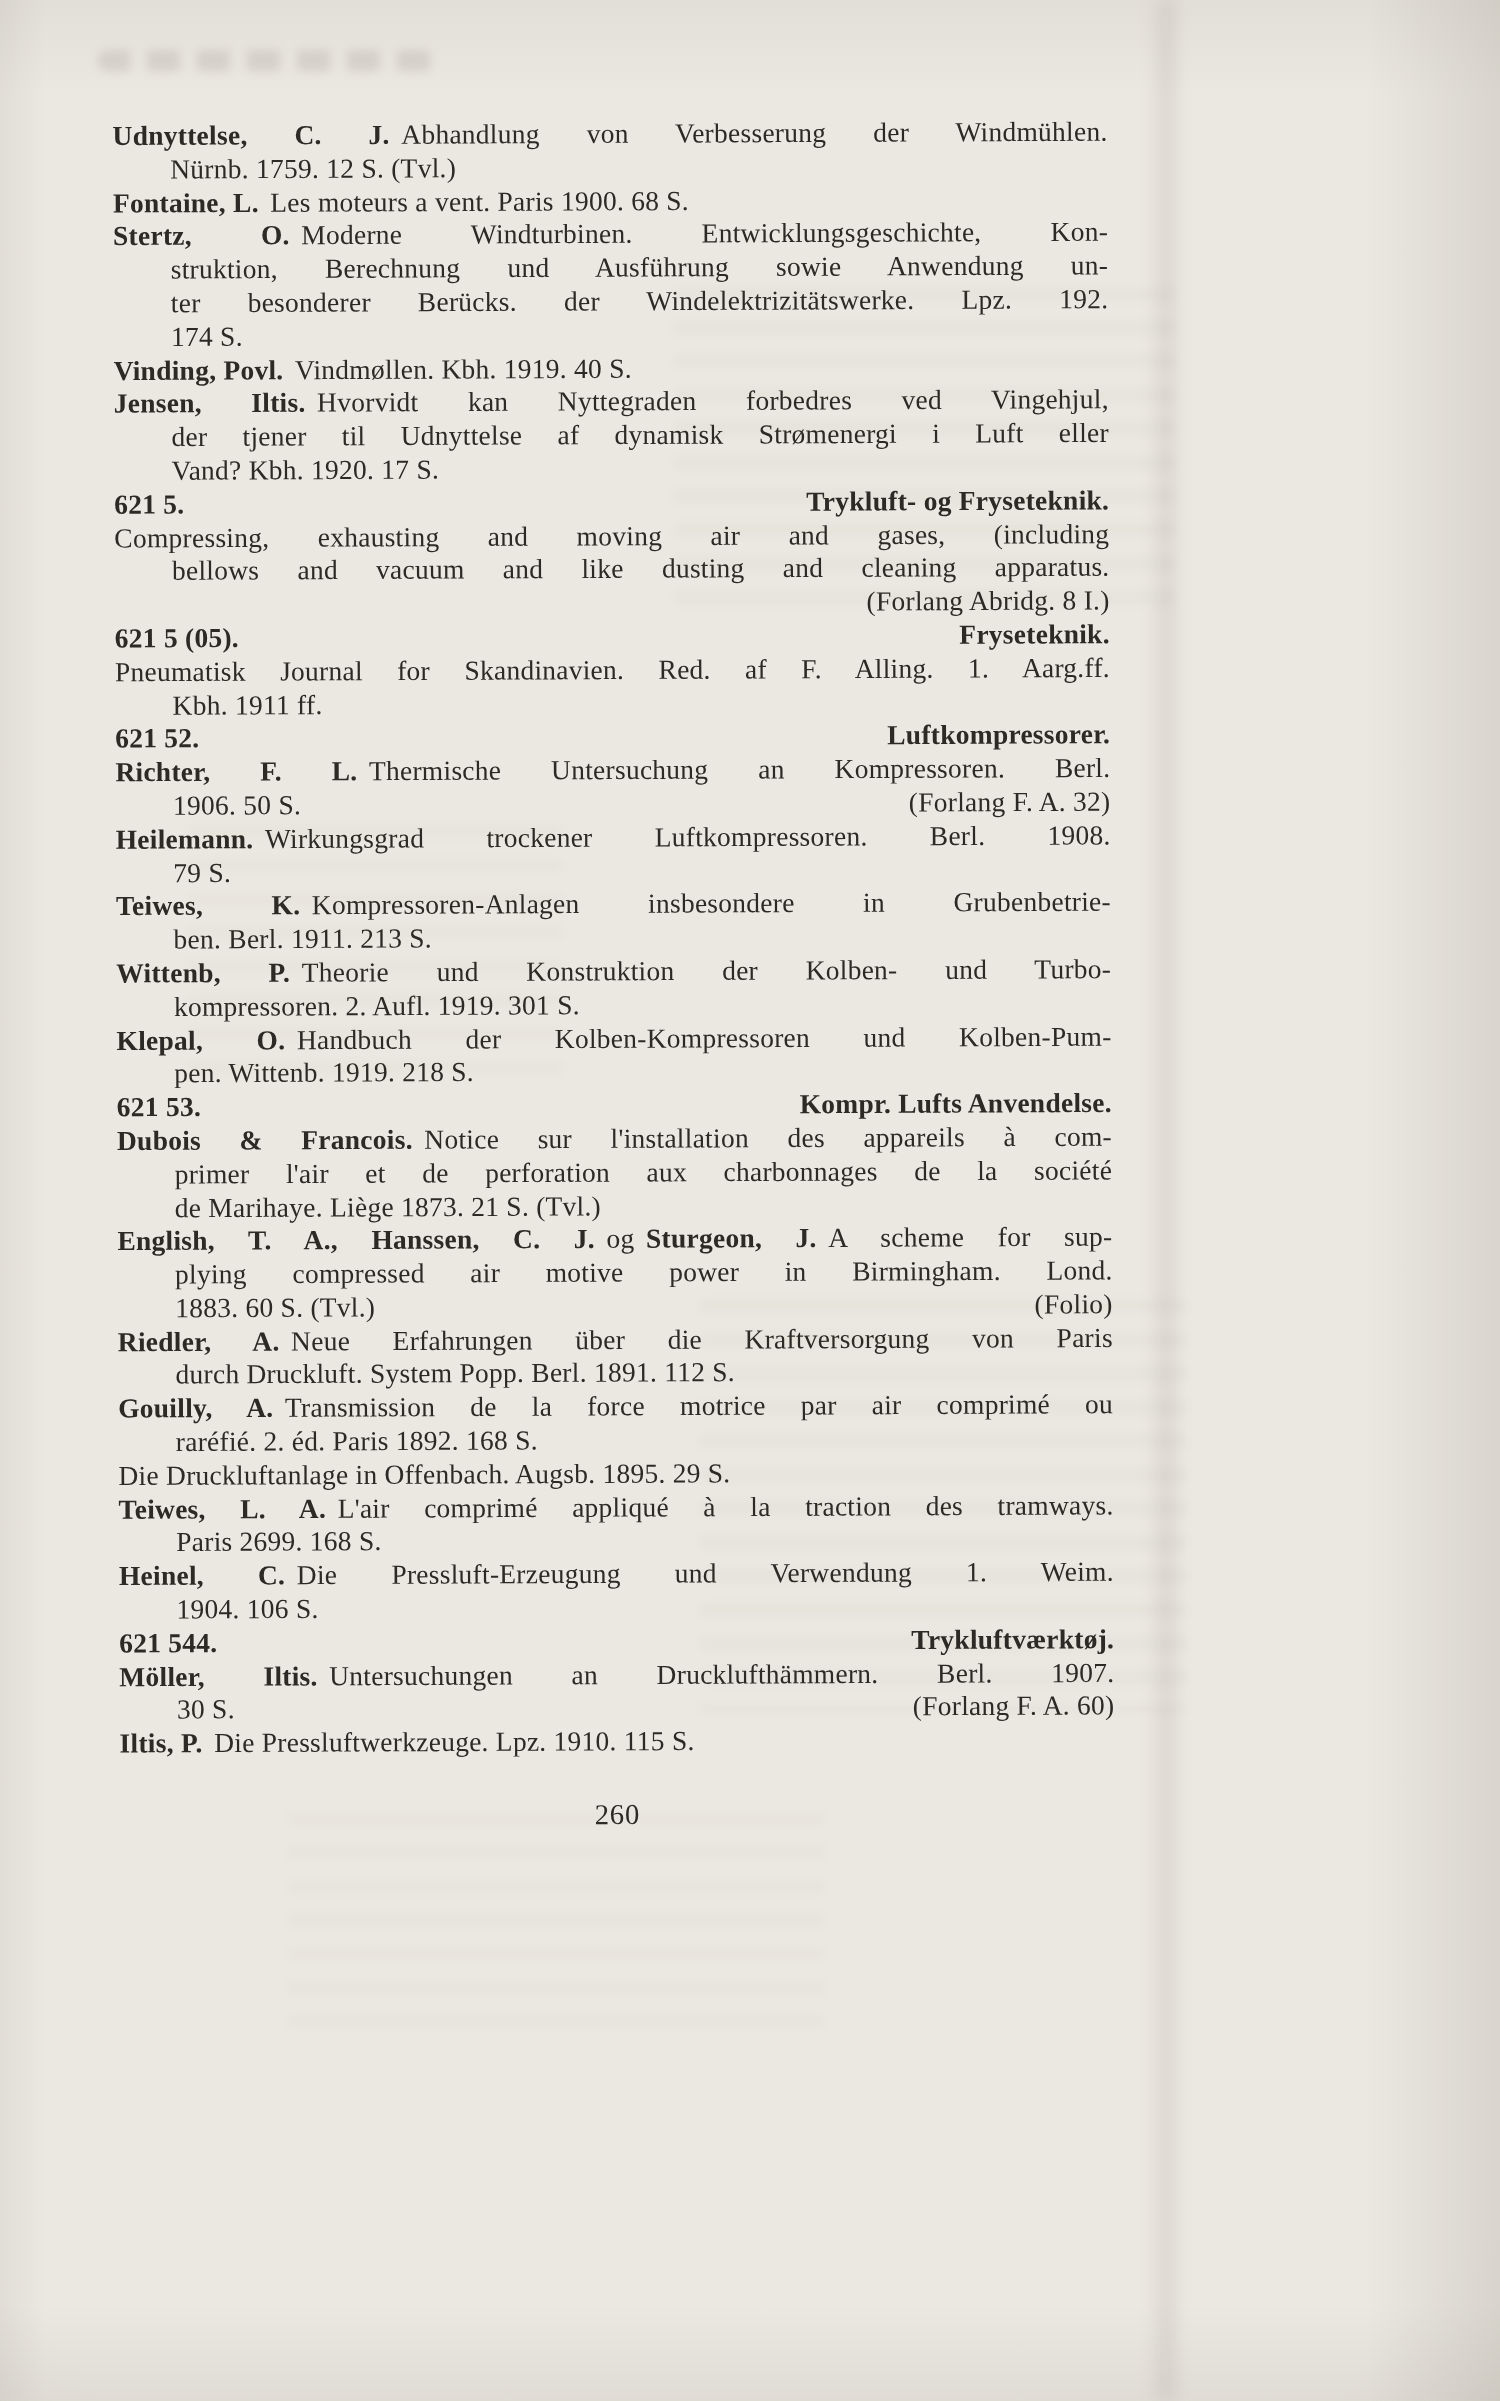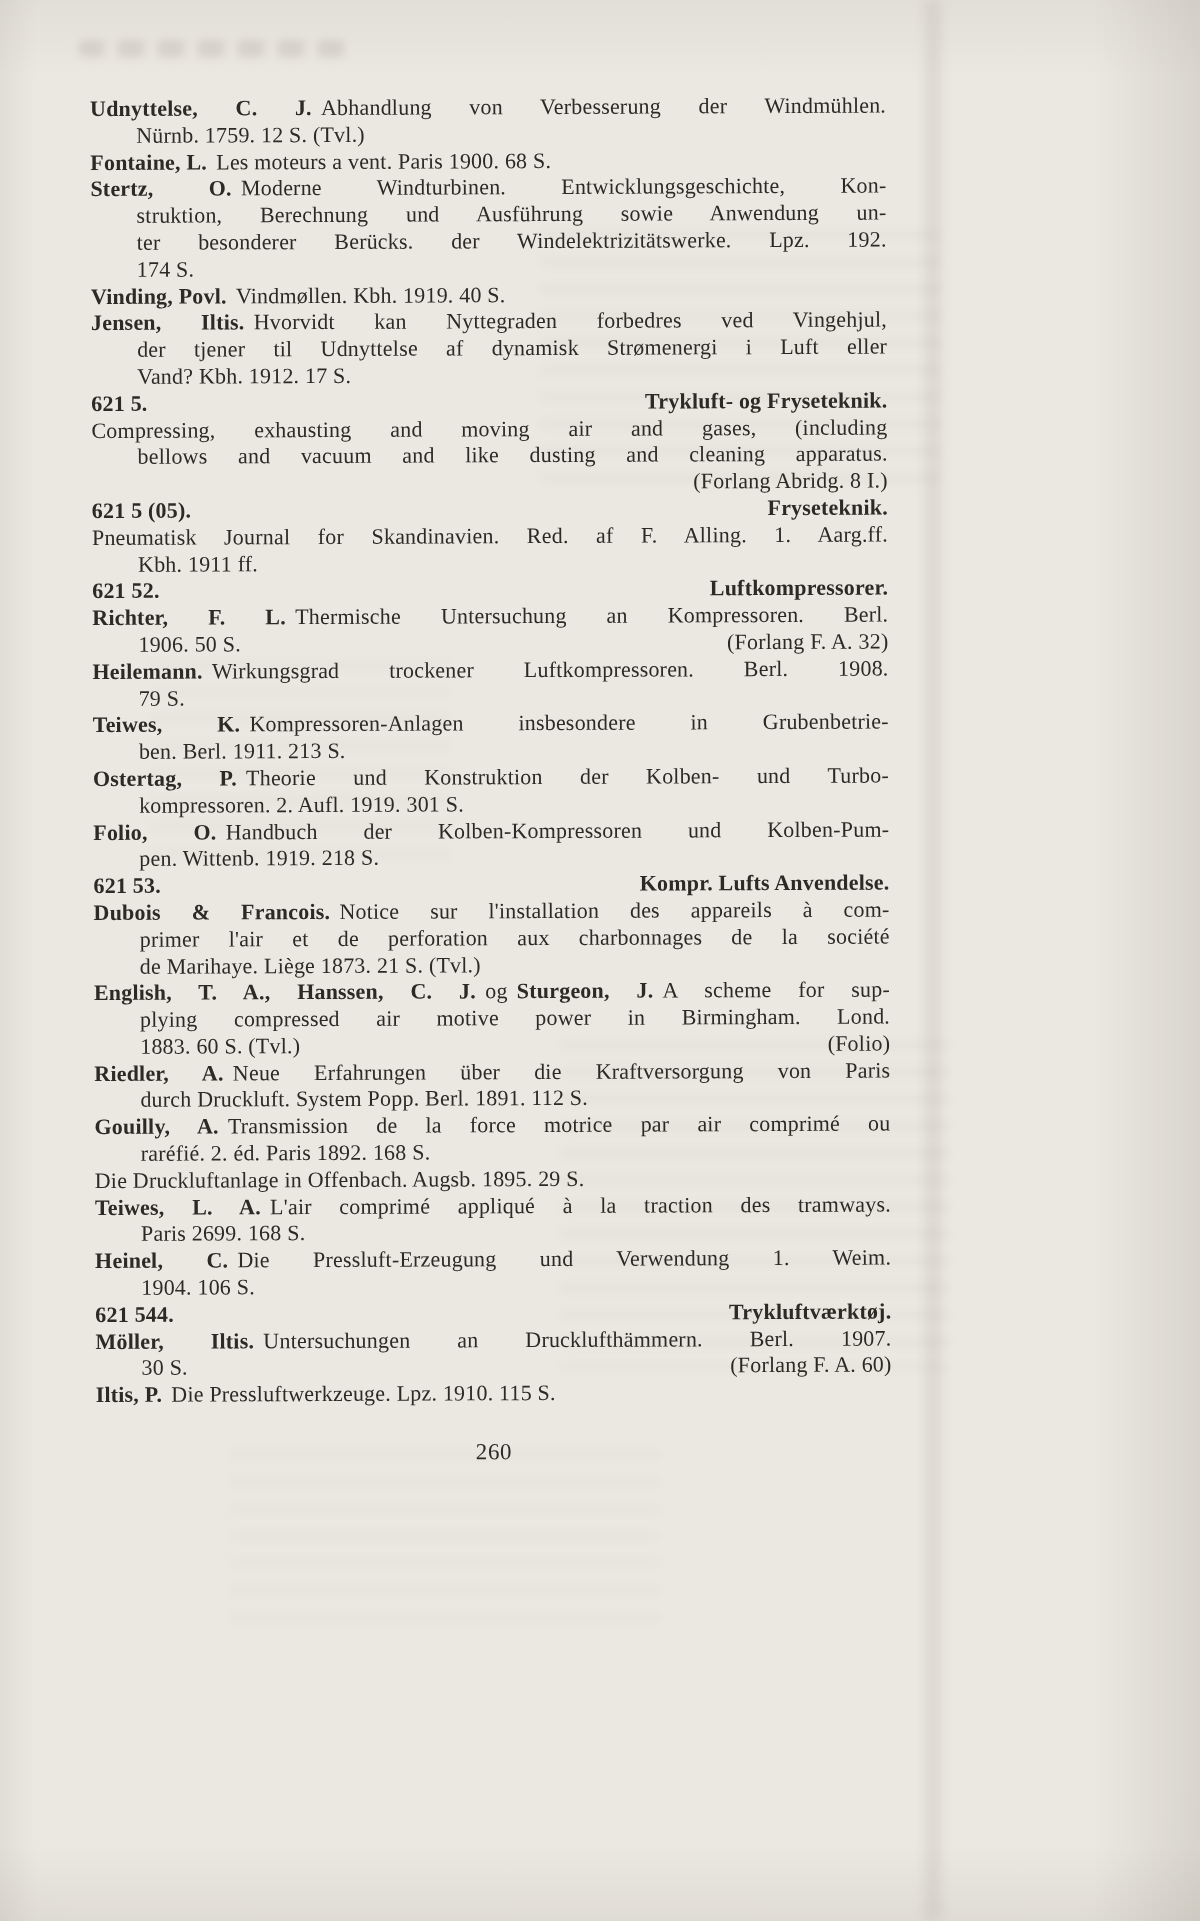--- a/index.html
+++ b/index.html
@@ -72,21 +72,21 @@
         <div class="line just"><span><span class="b seg">Udnyttelse, C. J.</span><span class="seg">Abhandlung von Verbesserung der Windmühlen.</span></span></div>
         <div class="line ind"><span><span class="seg">Nürnb. 1759. 12 S. (Tvl.)</span></span></div>
         <div class="line"><span><span class="b seg">Fontaine, L.</span><span class="seg">Les moteurs a vent. Paris 1900. 68 S.</span></span></div>
         <div class="line just"><span><span class="b seg">Stertz, O.</span><span class="seg">Moderne Windturbinen. Entwicklungsgeschichte, Kon-</span></span></div>
         <div class="line ind just"><span><span class="seg">struktion, Berechnung und Ausführung sowie Anwendung un-</span></span></div>
         <div class="line ind just"><span><span class="seg">ter besonderer Berücks. der Windelektrizitätswerke. Lpz. 192.</span></span></div>
         <div class="line ind"><span><span class="seg">174 S.</span></span></div>
         <div class="line"><span><span class="b seg">Vinding, Povl.</span><span class="seg">Vindmøllen. Kbh. 1919. 40 S.</span></span></div>
         <div class="line just"><span><span class="b seg">Jensen, Iltis.</span><span class="seg">Hvorvidt kan Nyttegraden forbedres ved Vingehjul,</span></span></div>
         <div class="line ind just"><span><span class="seg">der tjener til Udnyttelse af dynamisk Strømenergi i Luft eller</span></span></div>
-        <div class="line ind"><span><span class="seg">Vand? Kbh. 1912. 17 S.</span></span></div>
+        <div class="line ind"><span><span class="seg">Vand? Kbh. 1920. 17 S.</span></span></div>
         <div class="line head">
           <span class="b">621 5.</span>
           <span class="b">Trykluft- og Fryseteknik.</span>
         </div>
         <div class="line just"><span><span class="seg">Compressing, exhausting and moving air and gases, (including</span></span></div>
         <div class="line ind just"><span><span class="seg">bellows and vacuum and like dusting and cleaning apparatus.</span></span></div>
         <div class="line ronly"><span><span class="seg">(Forlang Abridg. 8 I.)</span></span></div>
         <div class="line head">
           <span class="b">621 5 (05).</span>
           <span class="b">Fryseteknik.</span>
@@ -99,23 +99,23 @@
         </div>
         <div class="line just"><span><span class="b seg">Richter, F. L.</span><span class="seg">Thermische Untersuchung an Kompressoren. Berl.</span></span></div>
         <div class="line ind split">
           <span><span class="seg">1906. 50 S.</span></span>
           <span>(Forlang F. A. 32)</span>
         </div>
         <div class="line just"><span><span class="b seg">Heilemann.</span><span class="seg">Wirkungsgrad trockener Luftkompressoren. Berl. 1908.</span></span></div>
         <div class="line ind"><span><span class="seg">79 S.</span></span></div>
         <div class="line just"><span><span class="b seg">Teiwes, K.</span><span class="seg">Kompressoren-Anlagen insbesondere in Grubenbetrie-</span></span></div>
         <div class="line ind"><span><span class="seg">ben. Berl. 1911. 213 S.</span></span></div>
-        <div class="line just"><span><span class="b seg">Ostertag, P.</span><span class="seg">Theorie und Konstruktion der Kolben- und Turbo-</span></span></div>
+        <div class="line just"><span><span class="b seg">Wittenb, P.</span><span class="seg">Theorie und Konstruktion der Kolben- und Turbo-</span></span></div>
         <div class="line ind"><span><span class="seg">kompressoren. 2. Aufl. 1919. 301 S.</span></span></div>
-        <div class="line just"><span><span class="b seg">Folio, O.</span><span class="seg">Handbuch der Kolben-Kompressoren und Kolben-Pum-</span></span></div>
+        <div class="line just"><span><span class="b seg">Klepal, O.</span><span class="seg">Handbuch der Kolben-Kompressoren und Kolben-Pum-</span></span></div>
         <div class="line ind"><span><span class="seg">pen. Wittenb. 1919. 218 S.</span></span></div>
         <div class="line head">
           <span class="b">621 53.</span>
           <span class="b">Kompr. Lufts Anvendelse.</span>
         </div>
         <div class="line just"><span><span class="b seg">Dubois &amp; Francois.</span><span class="seg">Notice sur l'installation des appareils à com-</span></span></div>
         <div class="line ind just"><span><span class="seg">primer l'air et de perforation aux charbonnages de la société</span></span></div>
         <div class="line ind"><span><span class="seg">de Marihaye. Liège 1873. 21 S. (Tvl.)</span></span></div>
         <div class="line just"><span><span class="b seg">English, T. A., Hanssen, C. J.</span><span class="seg">og</span><span class="b seg">Sturgeon, J.</span><span class="seg">A scheme for sup-</span></span></div>
         <div class="line ind just"><span><span class="seg">plying compressed air motive power in Birmingham. Lond.</span></span></div>

